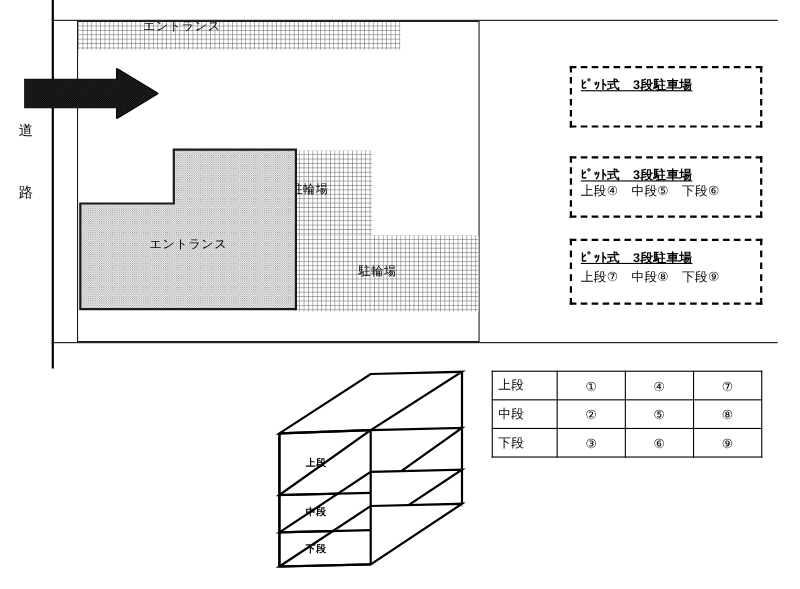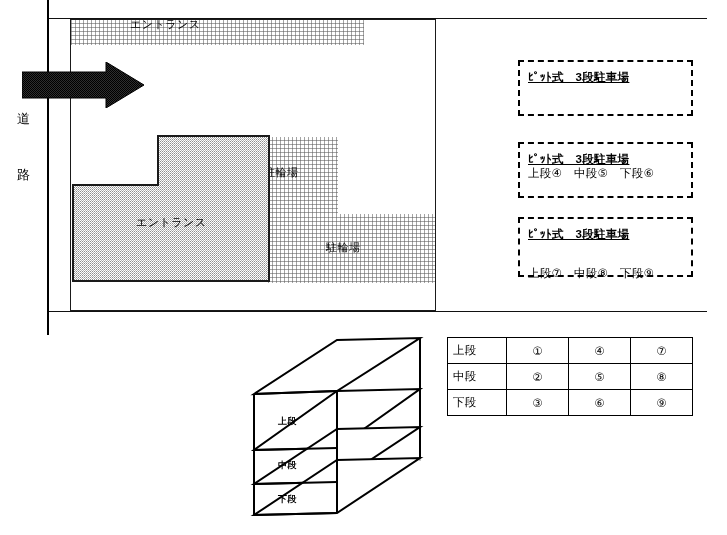--- a/index.html
+++ b/index.html
@@ -161,21 +161,21 @@
 
   <div class="pit-box" style="left:518px; top:60px; width:175px; height:56px;"></div>
   <div class="pit-title" style="left:528px; top:70px;">ﾋﾟｯﾄ式　3段駐車場</div>
 
   <div class="pit-box" style="left:518px; top:142px; width:175px; height:56px;"></div>
   <div class="pit-title" style="left:528px; top:152px;">ﾋﾟｯﾄ式　3段駐車場</div>
   <div class="pit-levels" style="left:528px; top:166px;">上段④　中段⑤　下段⑥</div>
 
   <div class="pit-box" style="left:518px; top:217px; width:175px; height:60px;"></div>
   <div class="pit-title" style="left:528px; top:227px;">ﾋﾟｯﾄ式　3段駐車場</div>
-  <div class="pit-levels" style="left:528px; top:266px;">上段⑦　中段⑧　下段⑨</div>
+  <div class="pit-levels" style="left:528px; top:244px;">上段⑦　中段⑧　下段⑨</div>
 
   <div class="iso-wrap" style="left:240px; top:332px; width:190px; height:190px;">
     <svg width="190" height="190" viewBox="0 0 190 190" style="display:block;">
 
       <line x1="97" y1="8" x2="97" y2="143" stroke="#999" stroke-width="1" stroke-dasharray="3,3"></line>
       <line x1="180" y1="6" x2="180" y2="130" stroke="#999" stroke-width="1" stroke-dasharray="3,3"></line>
 
       <polygon points="14,62 97,8 180,6 97,59" fill="#ffffff" stroke="#000" stroke-width="2"></polygon>
 
       <line x1="14" y1="62" x2="14" y2="183" stroke="#000" stroke-width="2"></line>

